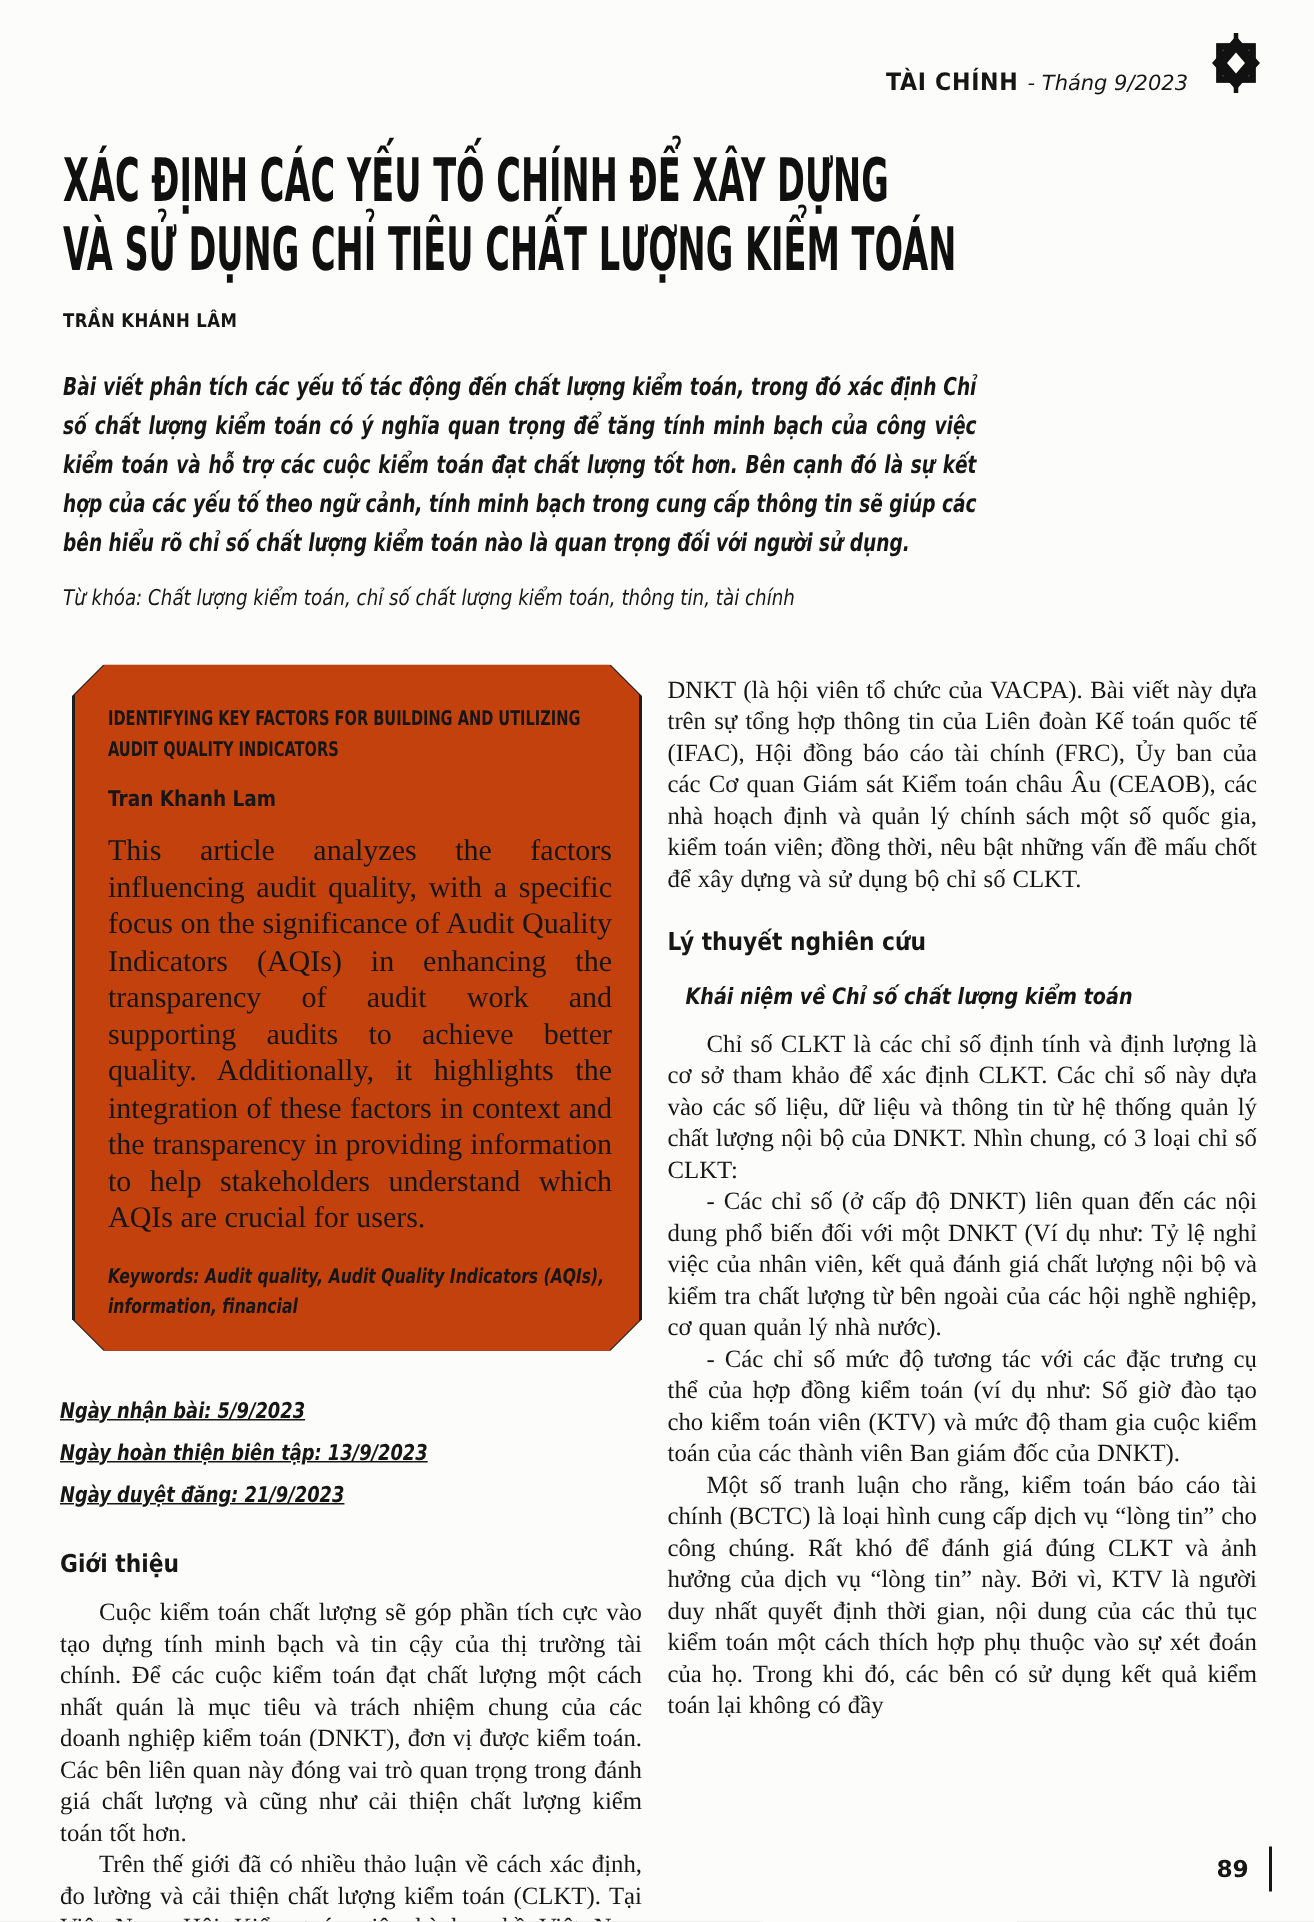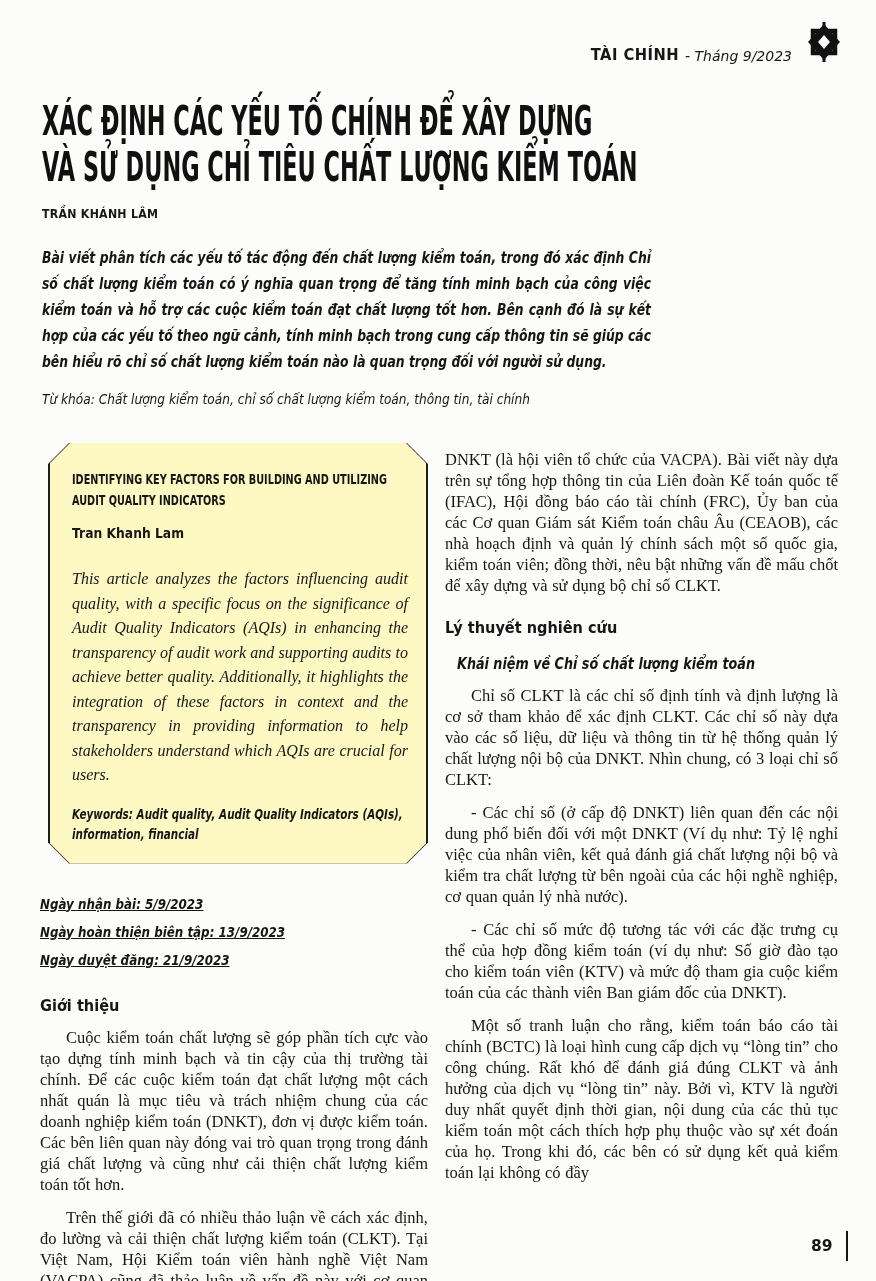--- a/index.html
+++ b/index.html
@@ -60,39 +60,39 @@
   .col-left  { width: 388px; flex: 0 0 auto; }
   .col-right { flex: 1 1 auto; padding-top: 8px; }
   
   .en-box { position: relative; margin-left: 8px; }
   .en-box-border {
     position: absolute; inset: 0; background: #1d1d1d;
     clip-path: polygon(21px 0, calc(100% - 21px) 0, 100% 21px, 100% calc(100% - 21px),
                        calc(100% - 21px) 100%, 21px 100%, 0 calc(100% - 21px), 0 21px);
   }
   .en-box-inner {
-    position: relative; margin: 2px; background: #fef9c3;
+    position: relative; margin: 2px; background: #c2410c;
     clip-path: polygon(20px 0, calc(100% - 20px) 0, 100% 20px, 100% calc(100% - 20px),
                        calc(100% - 20px) 100%, 20px 100%, 0 calc(100% - 20px), 0 20px);
     padding: 26px 18px 20px 22px;
   }
   .en-title-line {
     font-family: "DejaVu Sans", sans-serif; font-weight: bold;
     font-size: 13.5px; line-height: 21px; white-space: nowrap;
     transform: scaleX(0.72); transform-origin: left center;
   }
   .en-author {
     font-family: "DejaVu Sans", sans-serif; font-weight: bold;
     font-size: 14.5px; margin-top: 14px;
     transform: scaleX(0.85); transform-origin: left center; white-space: nowrap;
   }
   .en-abstract {
-    margin-top: 26px;
-    font-family: "Liberation Serif", "DejaVu Serif", serif; font-style: italic;
-    font-size: 16px; line-height: 24.5px; text-align: justify;
+    margin-top: 14px;
+    font-family: "Liberation Serif", "DejaVu Serif", serif; 
+    font-size: 20px; line-height: 24.5px; text-align: justify;
   }
   .en-keywords {
     margin-top: 16px; width: 432px;
     transform: scaleX(0.77); transform-origin: left top;
     font-family: "DejaVu Sans", sans-serif; font-weight: bold; font-style: italic;
     font-size: 13.5px; line-height: 20px;
   }
   
   .dates { margin-top: 26px; text-decoration: underline; }
   .date-line {
@@ -111,21 +111,21 @@
     font-size: 15px; margin: 18px 0 0 12px; white-space: nowrap;
     transform: scaleX(0.85); transform-origin: left center;
   }
   .para {
     font-size: 16.5px; line-height: 21px; text-align: justify;
     margin-top: 14px; word-spacing: 0.5px;
   }
   .para.indent { text-indent: 26px; }
   .para.flush { margin-top: 0; }
   .col-right .para:first-child { margin-top: 0; }
-  .para + .para { margin-top: 12px; }
+  .para + .para { margin-top: 0; }
   .section-heading + .para, .subsection-heading + .para { margin-top: 12px; }
   
   .footer {
     position: absolute; right: 28px; bottom: 20px;
     display: flex; align-items: center; gap: 13px;
   }
   .page-number {
     font-family: "DejaVu Sans", sans-serif; font-weight: bold; font-size: 15.5px;
   }
   .footer-bar { width: 2.5px; height: 30px; background: #161616; }

